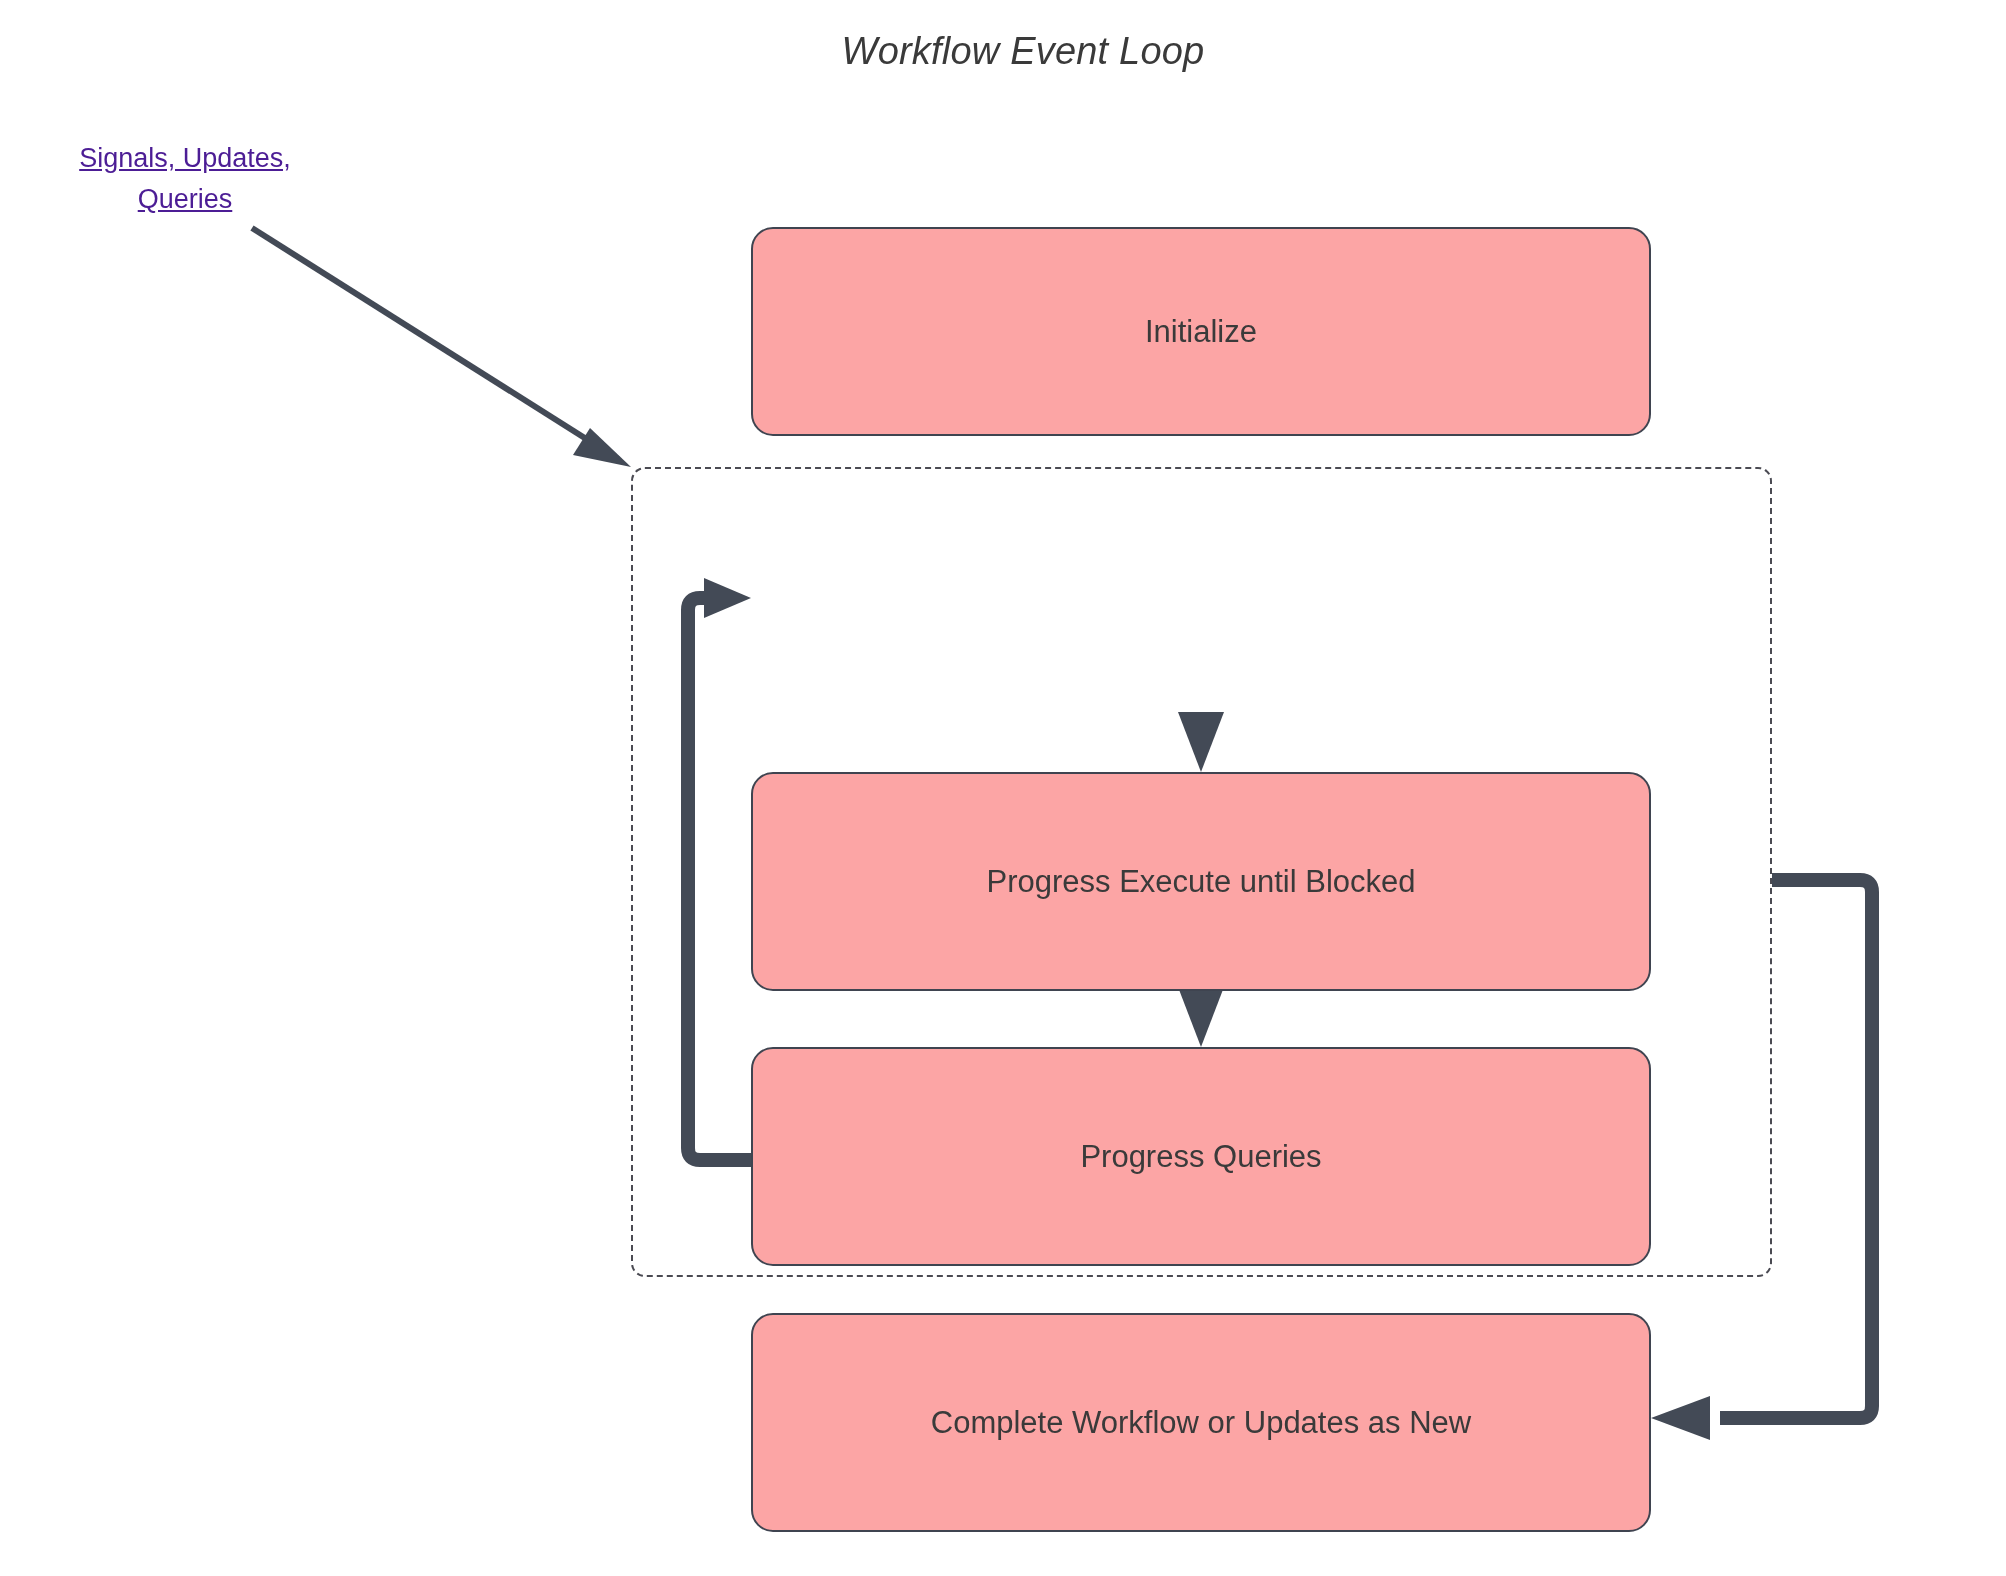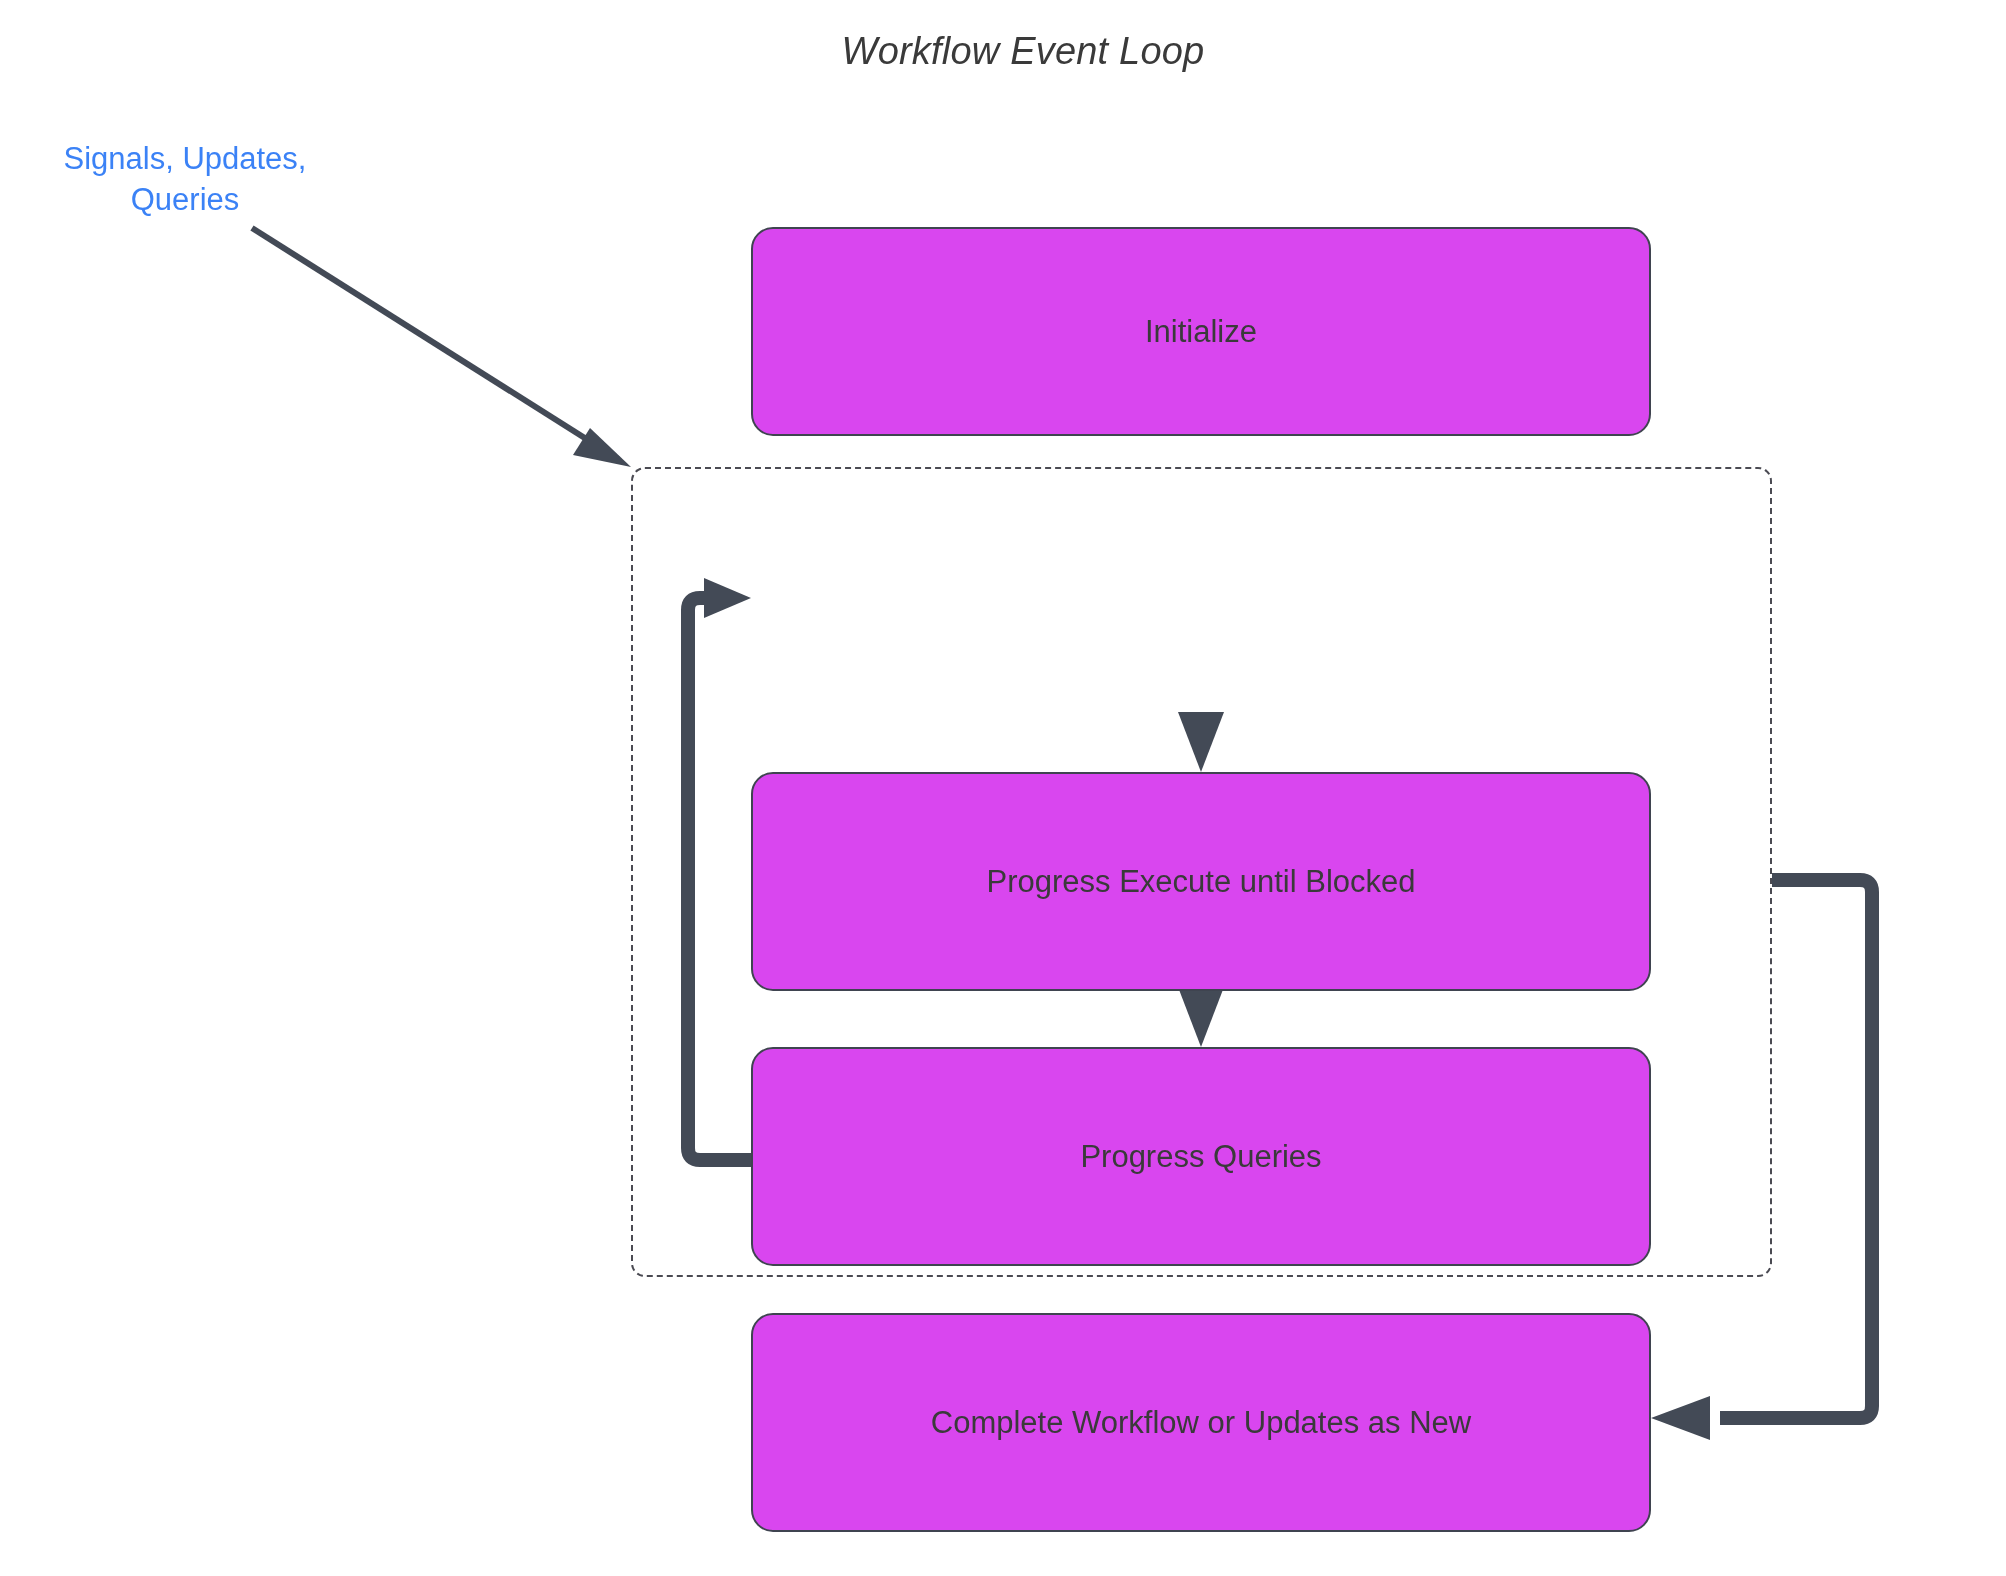--- a/index.html
+++ b/index.html
@@ -38,42 +38,43 @@
     font-size: 38px;
     color: #3a3a3a;
     letter-spacing: 0.2px;
   }
   .external-label {
     position: absolute;
     left: 20px;
     top: 138px;
     width: 290px;
     text-align: center;
-    font-size: 31px;
+    font-size: 27px;
     line-height: 41px;
-    color: #3b82f6;
+    color: #4c1d95;
     white-space: pre-line;
+    text-decoration: underline;
   }
   .loop-container {
     position: absolute;
     left: 611px;
     top: 467px;
     width: 1141px;
     height: 810px;
     border: 2px dashed #4a4a52;
     border-radius: 14px;
     box-sizing: border-box;
     background: transparent;
   }
   .node-box {
     position: absolute;
     box-sizing: border-box;
     border: 2px solid #3f4450;
     border-radius: 22px;
-    background: #d946ef;
+    background: #fca5a5;
     display: flex;
     align-items: center;
     justify-content: center;
   }
   .node-label {
     font-size: 31px;
     color: #3a3a3a;
     text-align: center;
     line-height: 1.2;
     padding: 0 16px;

